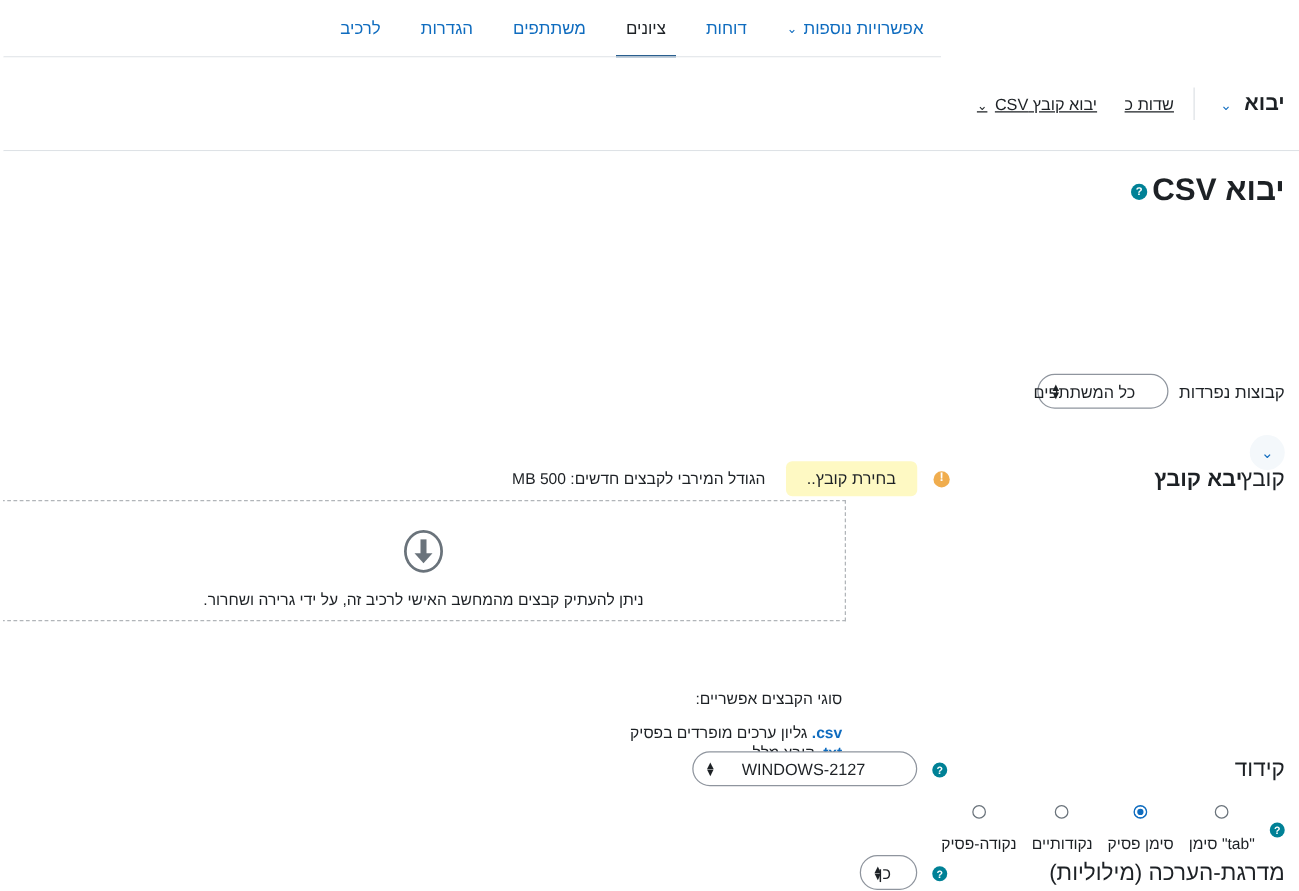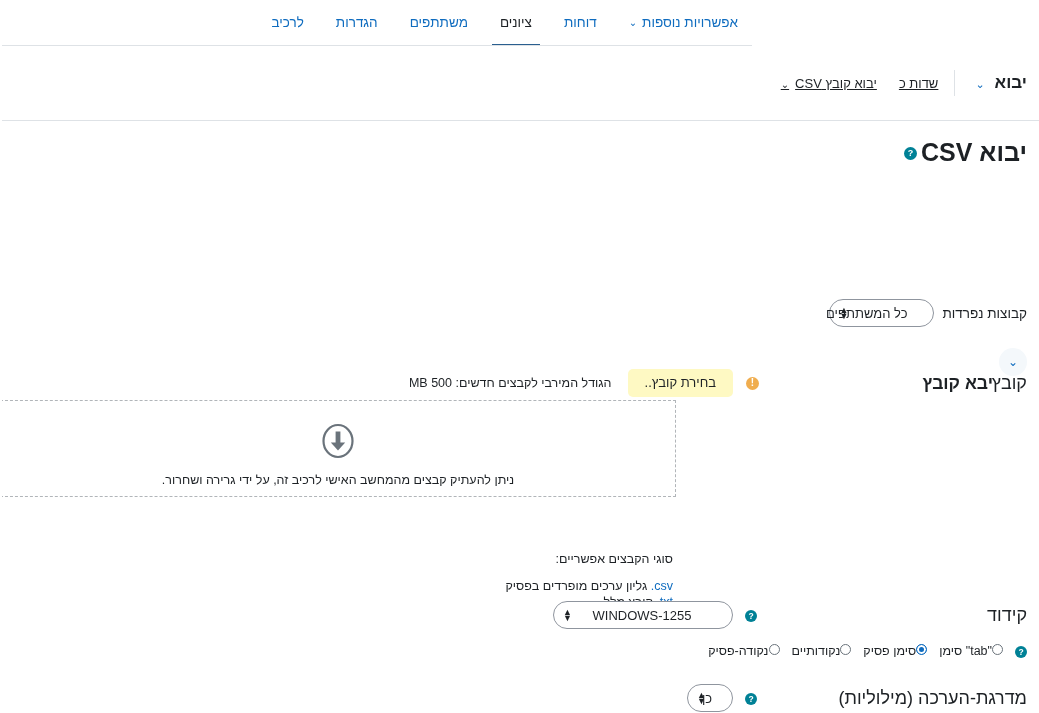--- a/index.html
+++ b/index.html
@@ -300,38 +300,38 @@
     font-size: 12.5px;
     color: #1d2125;
     line-height: 18px;
   }
   .ft-list { margin-top: 10px; }
   .ft-item {
     font-size: 12.5px;
     color: #1d2125;
     line-height: 16px;
   }
-  .ft-ext { color: #0f6cbf; direction: ltr; unicode-bidi: embed; }
+  .ft-ext { color: #0f6cbf; direction: ltr; unicode-bidi: embed; font-weight: bold; }
 
   
   .row-encoding { top: 480px; right: 14px; align-items: center; }
   .row-encoding .f-label { width: 270px; }
   .row-encoding .help-wrap { width: 24px; display: flex; justify-content: flex-start; }
 
   
   .row-sep { top: 523px; right: 14px; align-items: center; }
   .row-sep .f-label { width: 270px; }
   .row-sep .help-wrap { width: 24px; display: flex; justify-content: flex-start; }
   .radios {
     display: flex; flex-direction: row; align-items: center;
     gap: 0;
   }
   .radio-opt {
-    display: flex; flex-direction: row; 
-    gap: 0;
+    display: flex; flex-direction: column; align-items: center;
+    gap: 13px;
     margin-left: 12px;
     cursor: pointer;
     white-space: nowrap;
   }
   .radio-opt:last-child { margin-left: 0; }
   .radio-dot {
     width: 11px; height: 11px;
     border-radius: 50%;
     border: 1px solid #6a737b;
     background: #fff;
@@ -469,21 +469,21 @@
       </div>
     </div>
   </div>
 
   <div class="form-row row-encoding">
     <div class="f-label">קידוד</div>
     <div class="help-wrap">
       <span class="help-icon small">?</span>
     </div>
     <div class="sel sel-encoding">
-      <span>WINDOWS-1255</span>
+      <span>WINDOWS-2127</span>
       <span class="spin">
           <span>▲</span>
           <span>▼</span>
         </span>
     </div>
   </div>
 
   <div class="form-row row-sep">
     <div class="help-wrap">
       <span class="help-icon small">?</span>

